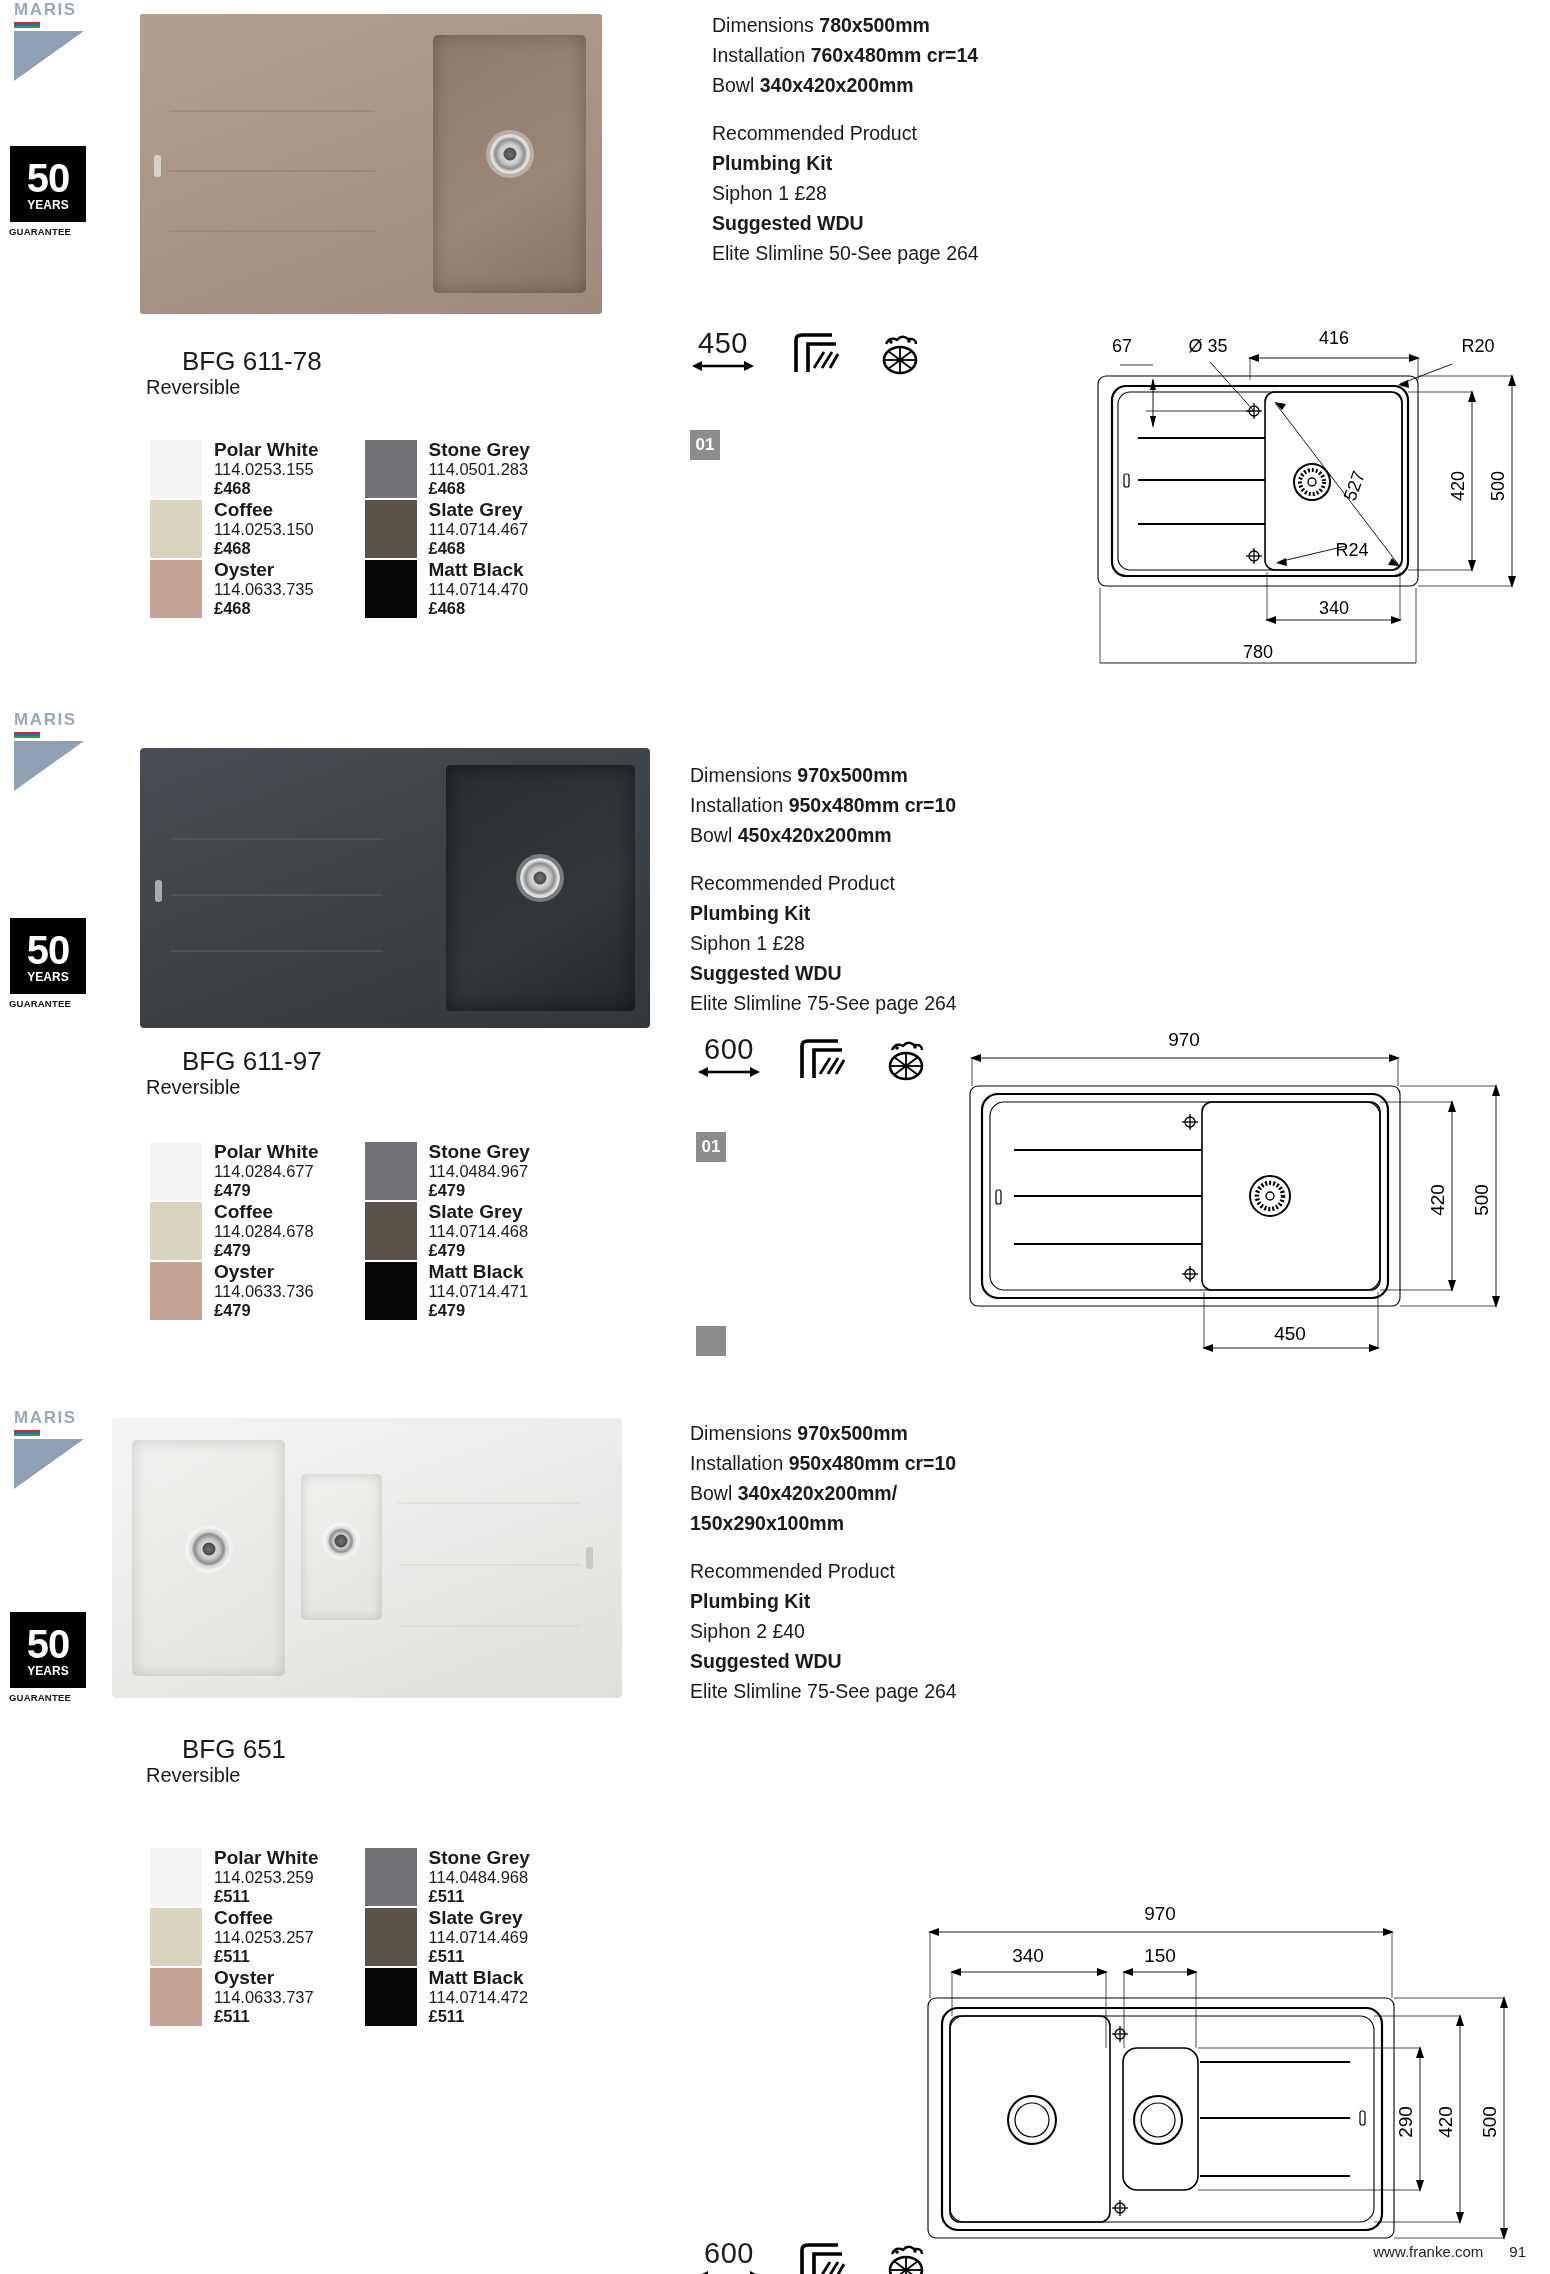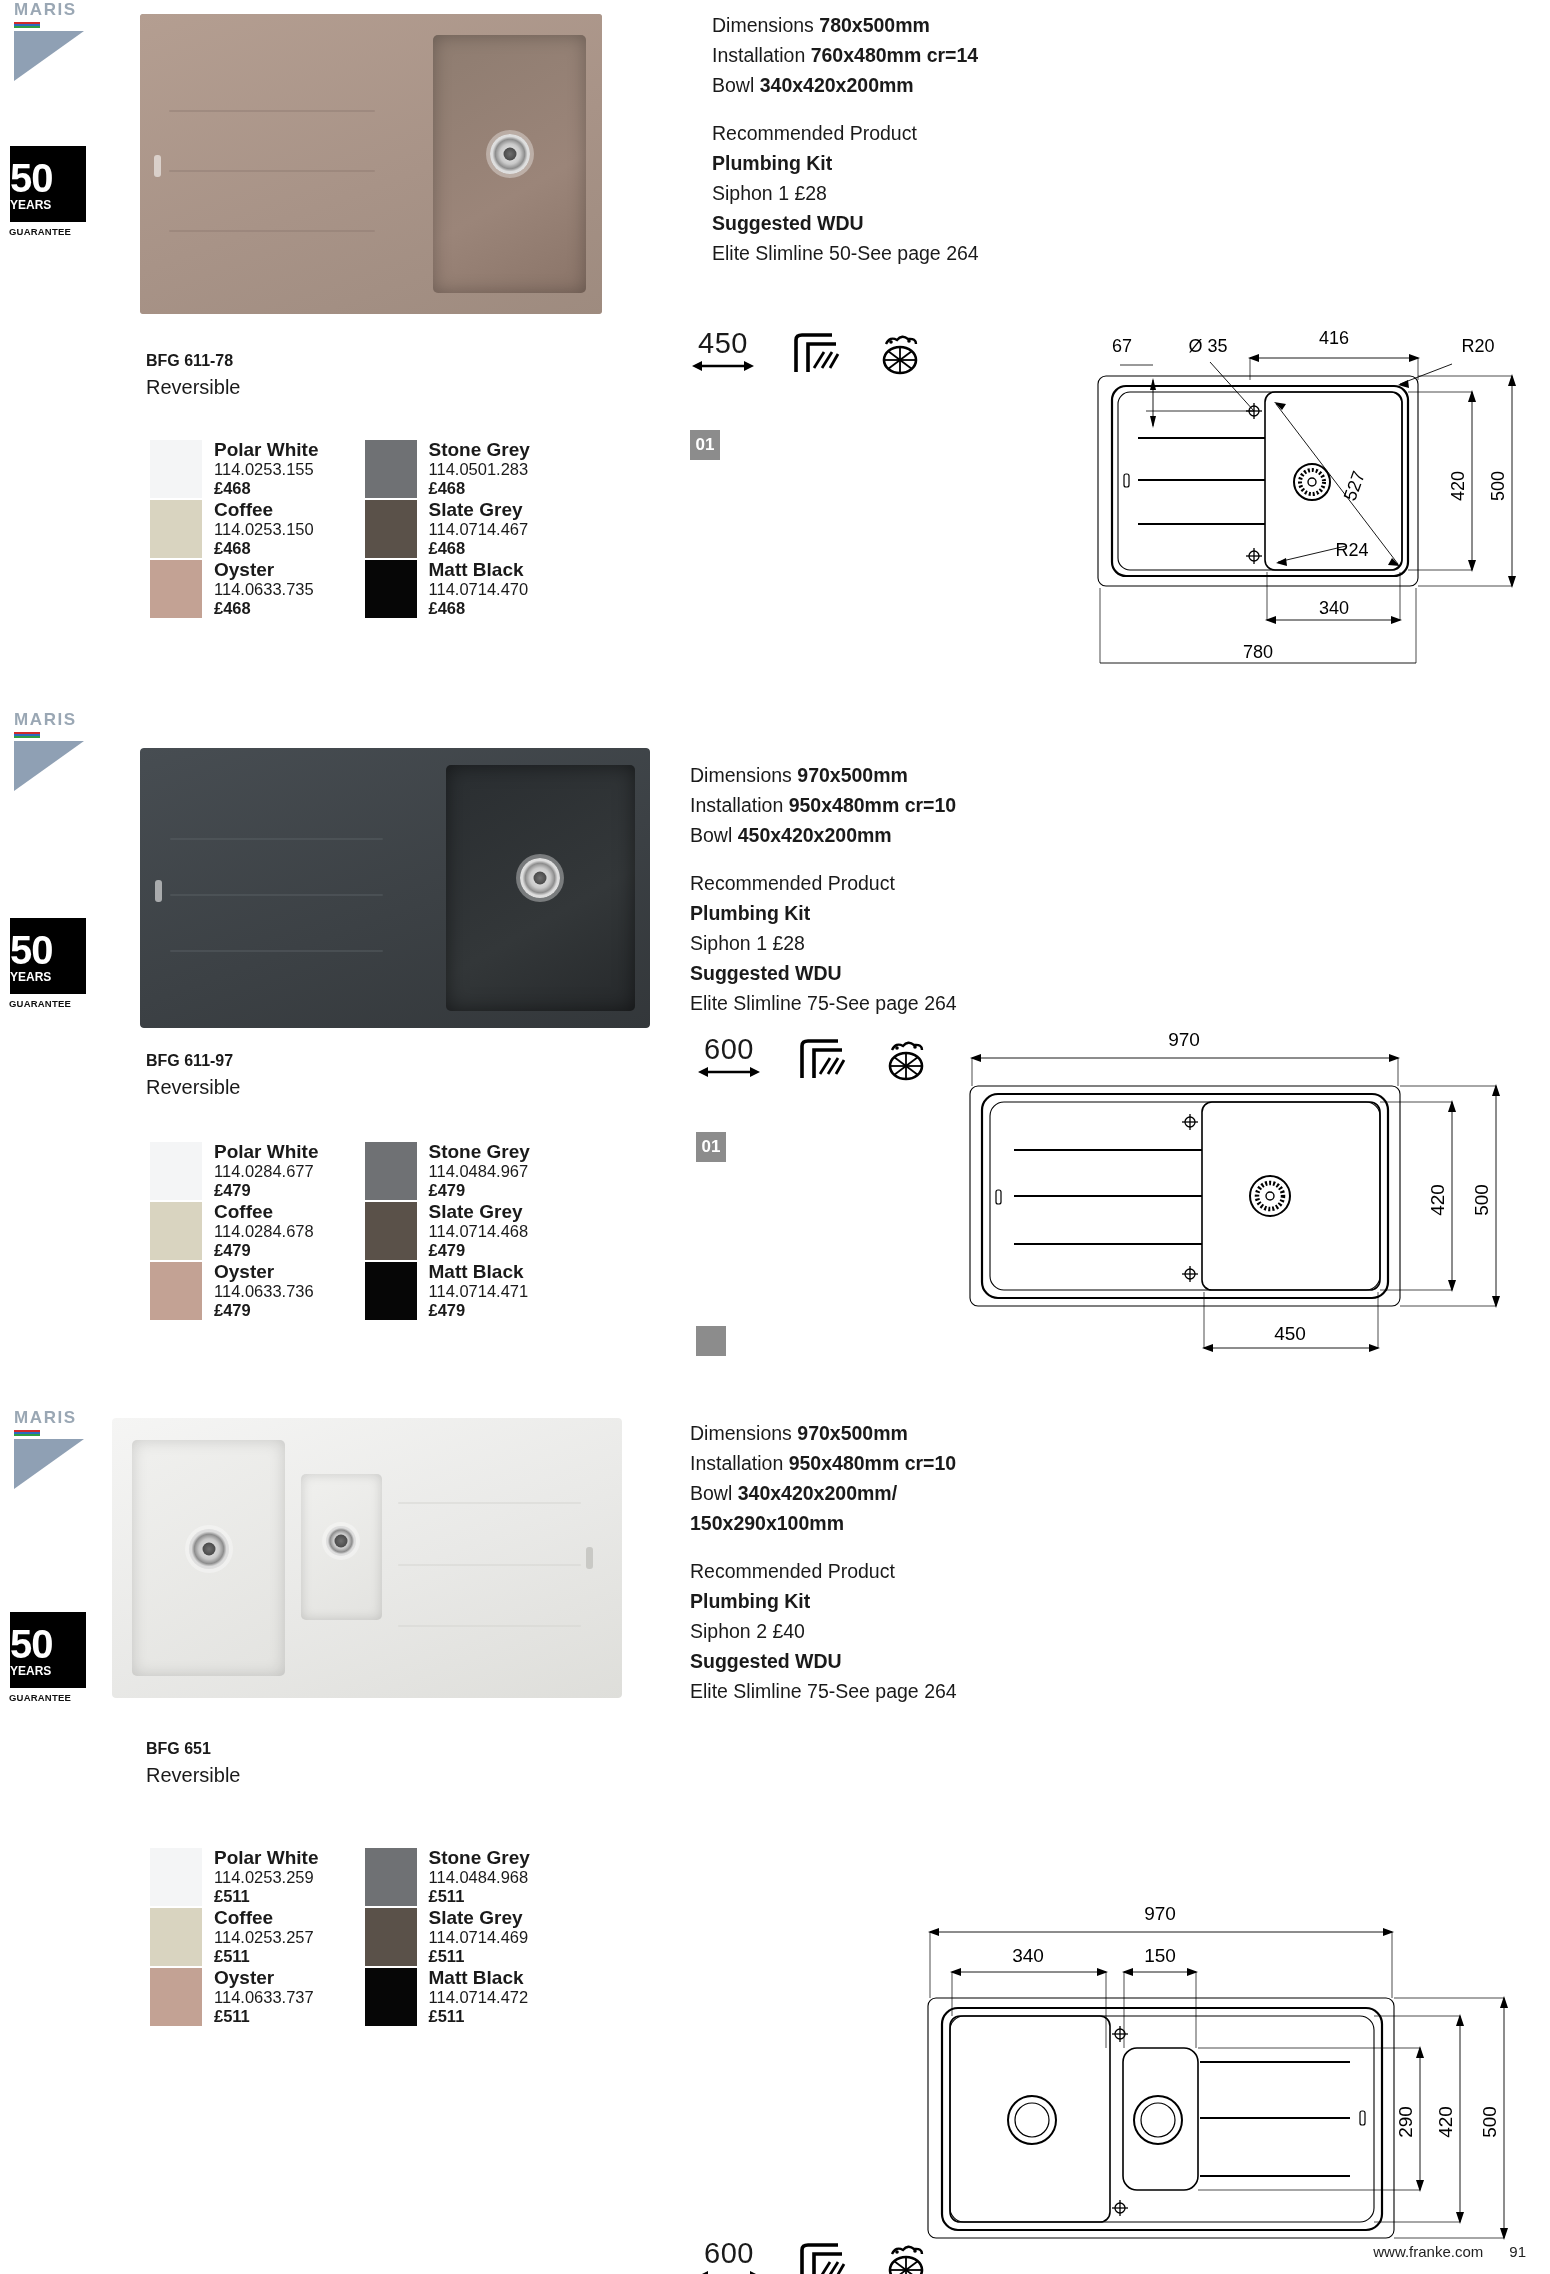--- a/index.html
+++ b/index.html
@@ -33,21 +33,21 @@
     margin-left: 14px; margin-top: 3px;
     width: 0; height: 0;
     border-left: 70px solid #8fa0b4;
     border-bottom: 50px solid transparent;
   }
   .guarantee {
     position: absolute; left: 10px;
     width: 76px; height: 76px;
     background: #000; color: #fff;
     display: flex; flex-direction: column;
-    align-items: flex-start; justify-content: center;
+    align-items: center; justify-content: center;
     line-height: 1;
   }
   .guarantee .g50 { font-size: 40px; font-weight: bold; letter-spacing: -1px; }
   .guarantee .gyr { font-size: 12px; font-weight: bold; margin-top: 1px; }
   .guarantee-sub {
     position: absolute; left: 2px;
     width: 76px; text-align: center;
     font-size: 9.5px; font-weight: bold; letter-spacing: 0.2px;
     color: #111;
   }
@@ -91,21 +91,21 @@
     transform: translate(-50%,-50%);
     background: radial-gradient(circle,#707070,#3a3a3a);
   }
 
   
   .spec { position: absolute; font-size: 19.5px; line-height: 30px; }
   .spec .b { font-weight: bold; }
   .spec .gap { height: 18px; }
 
   
-  .p-title { position: absolute; font-size: 16px; font-weight: bold; line-height: 26px; }
+  .p-title { position: absolute; font-size: 26px; font-weight: normal; line-height: 26px; margin-left: 36px; }
   .p-sub   { position: absolute; font-size: 20px; font-weight: normal; line-height: 26px; }
 
   
   .colours { position: absolute; display: flex; gap: 46px; }
   .col { display: flex; flex-direction: column; gap: 0; }
   .crow { display: flex; align-items: flex-start; height: 60px; }
   .swatch { width: 52px; height: 58px; flex: none; }
   .cinfo { margin-left: 12px; line-height: 19.5px; }
   .cname { font-size: 19px; font-weight: bold; }
   .ccode { font-size: 16.5px; font-weight: normal; }

